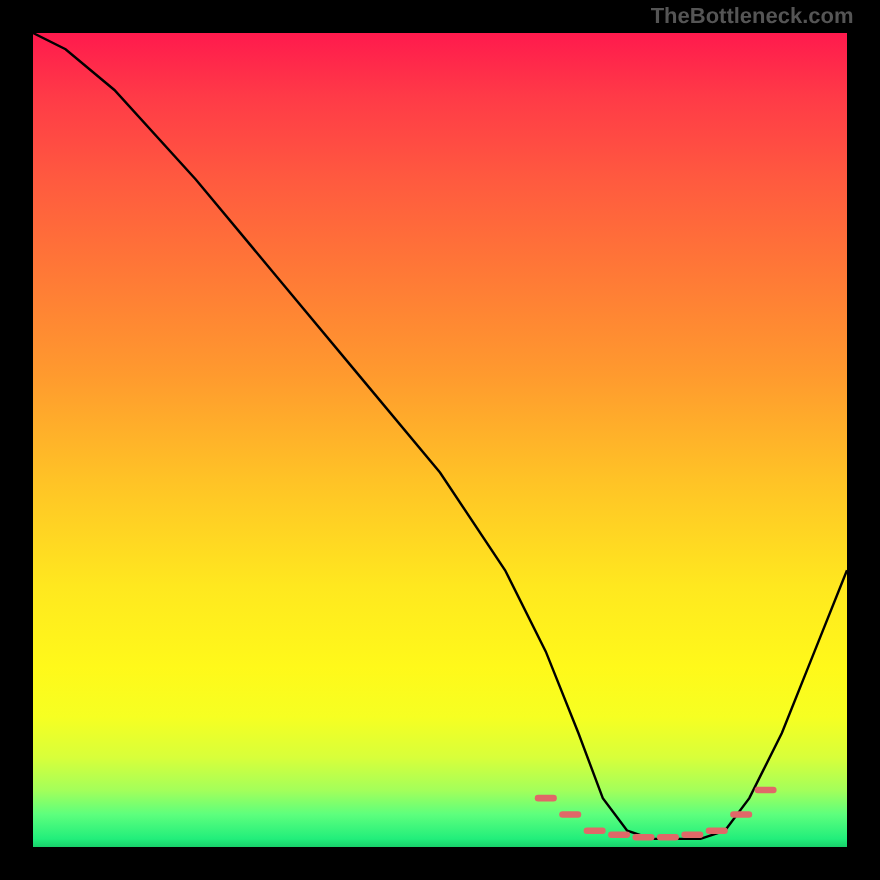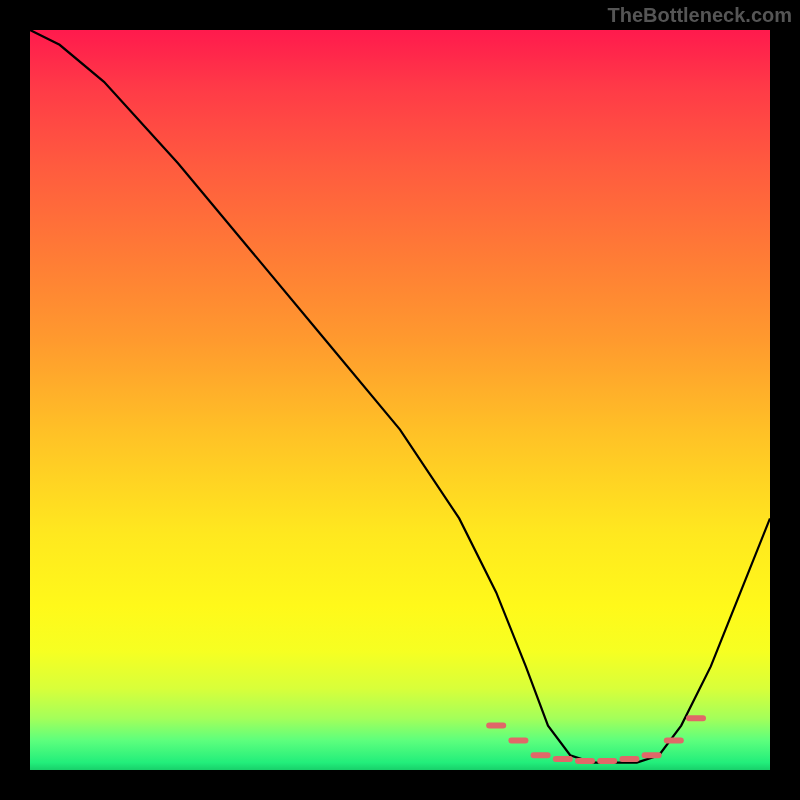--- a/index.html
+++ b/index.html
@@ -8,21 +8,21 @@
     width: 800px;
     height: 800px;
     background: #000;
     font-family: Arial, Helvetica, sans-serif;
     position: relative;
     overflow: hidden;
   }
   .watermark {
     position: absolute;
     top: 4px;
-    right: 8px;
+    right: 24px;
     color: #555;
     font-size: 20px;
     font-weight: bold;
     z-index: 10;
   }
   .plot-frame {
     position: absolute;
     left: 30px;
     top: 30px;
     width: 740px;

